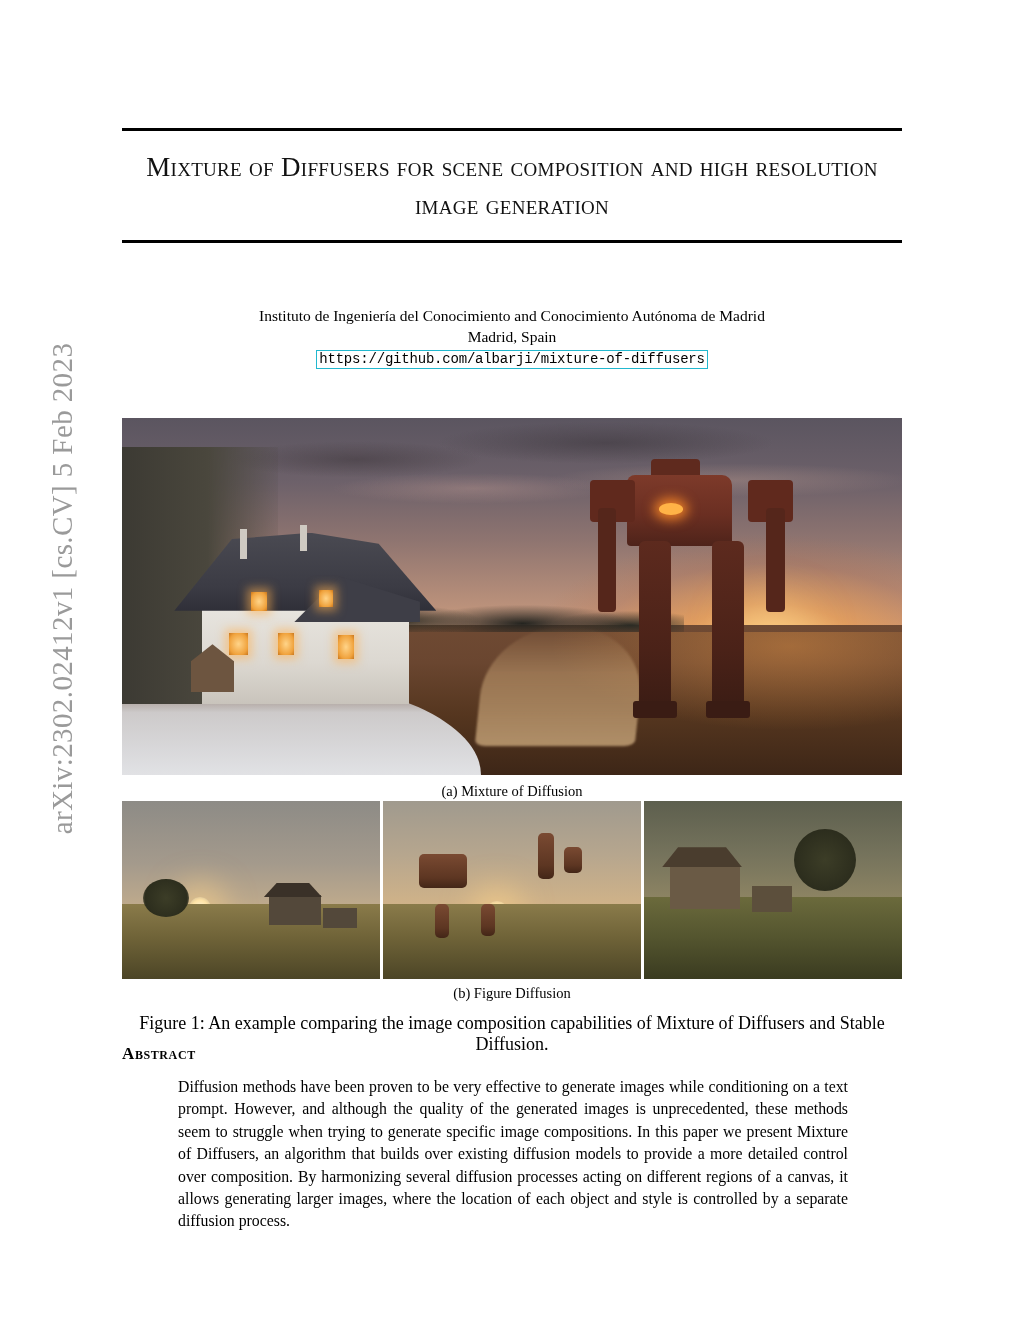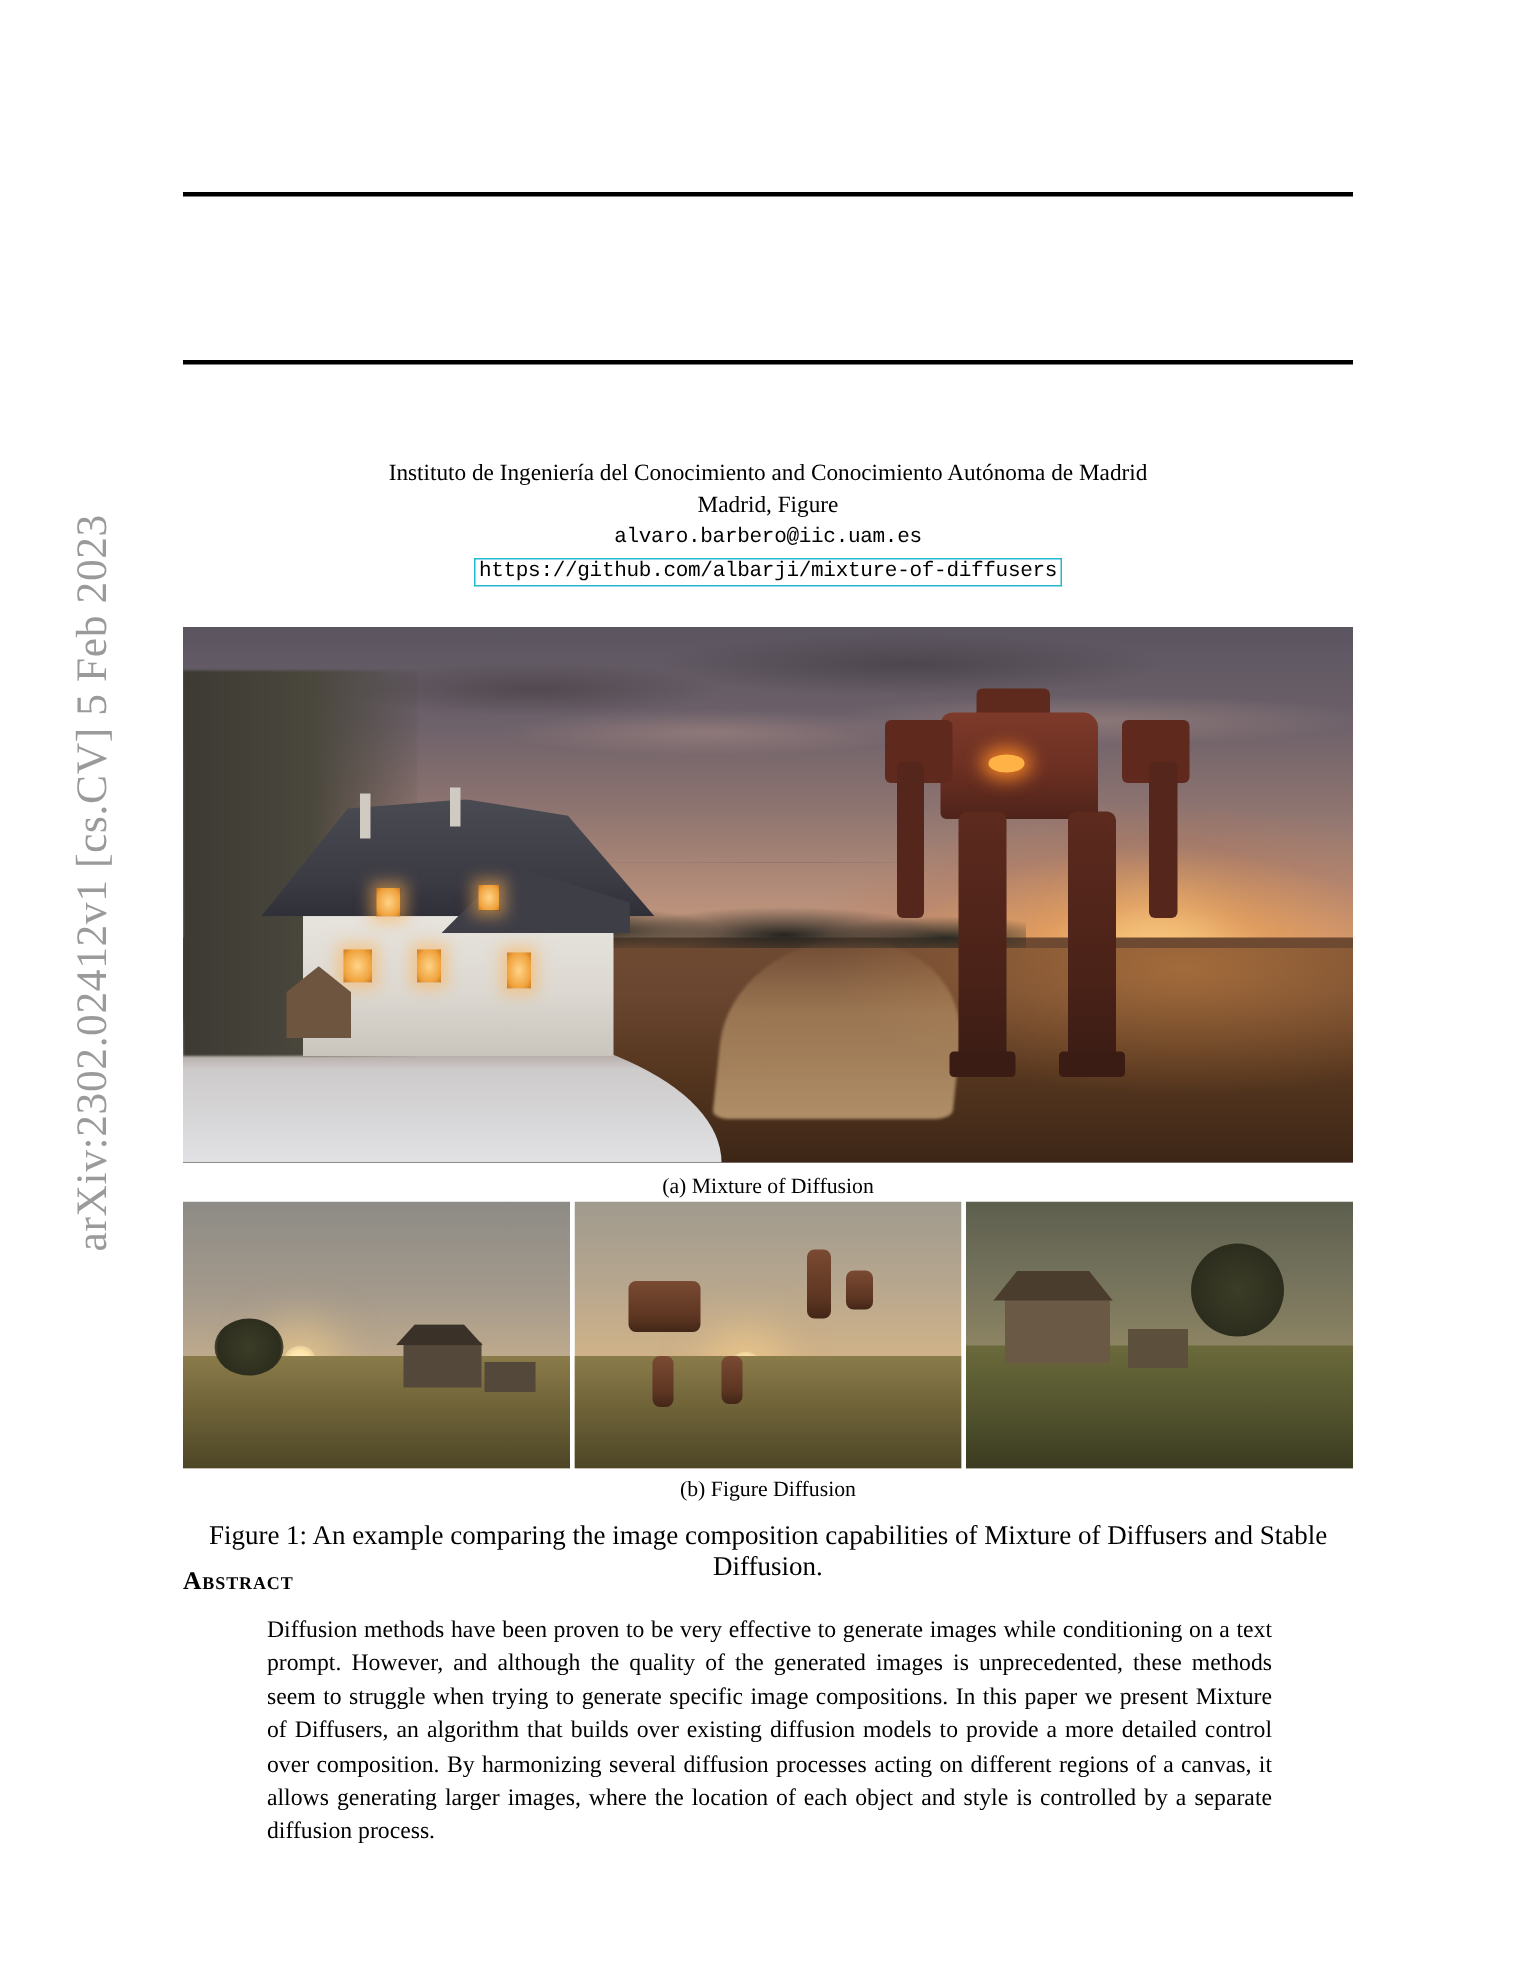--- a/index.html
+++ b/index.html
@@ -431,26 +431,26 @@
   }
 </style>
 </head>
 <body>
 
 <div class="arxiv-stamp">arXiv:2302.02412v1  [cs.CV]  5 Feb 2023</div>
 
 <div class="page">
 
   <div class="rule-top"></div>
+  <div class="title">Mixture of Diffusers for scene composition and high resolution image generation</div>
   <div class="rule-bottom"></div>
 
   <div class="authors">
     <div class="author-affil">Instituto de Ingeniería del Conocimiento and Conocimiento Autónoma de Madrid</div>
-    <div class="author-city">Madrid, Figure</div>
-    <div class="author-email">alvaro.barbero@iic.uam.es</div>
+    <div class="author-city">Madrid, Spain</div>
     <div class="author-link-wrap">
       <a class="author-link" href="#">https://github.com/albarji/mixture-of-diffusers</a>
     </div>
   </div>
 
   <div class="fig-a">
     <div class="sky"></div>
     <div class="clouds"></div>
     <div class="sun"></div>
     <div class="ground"></div>

